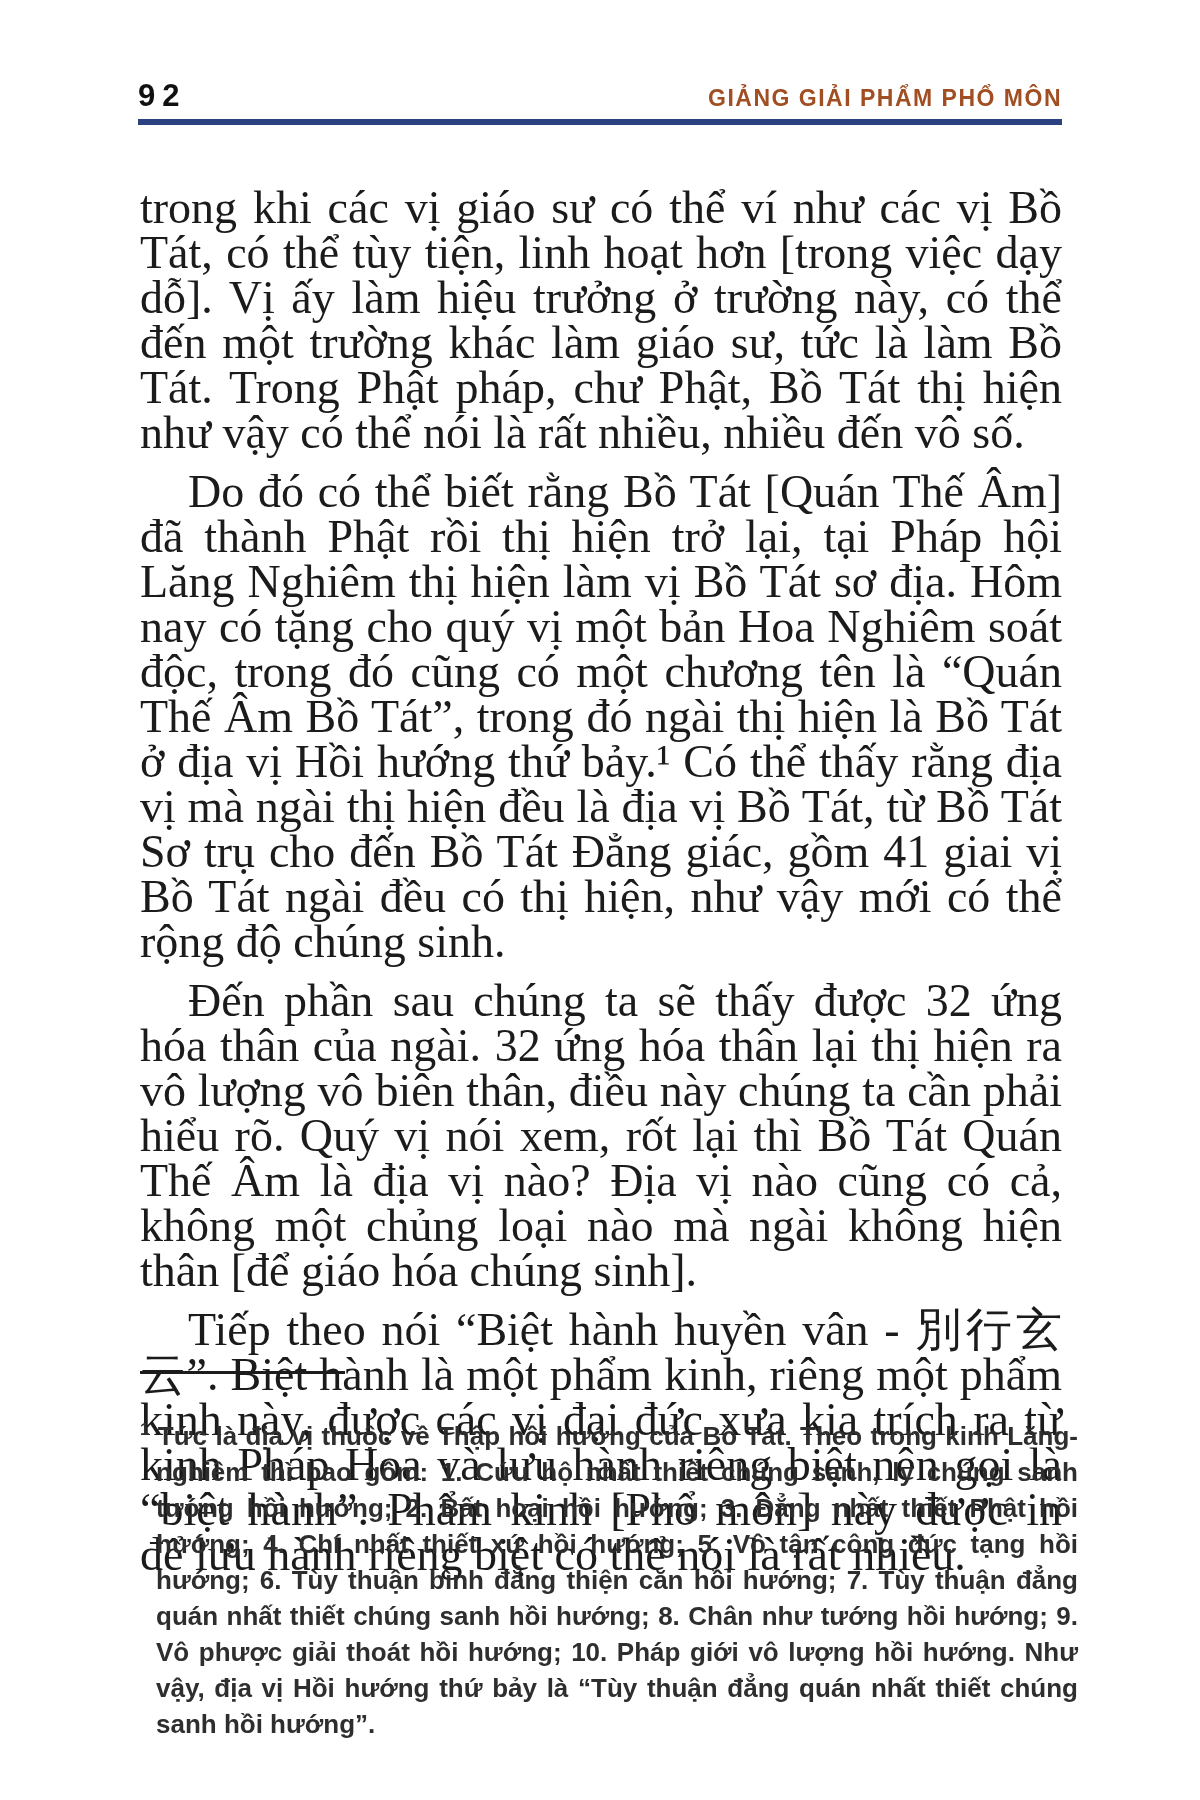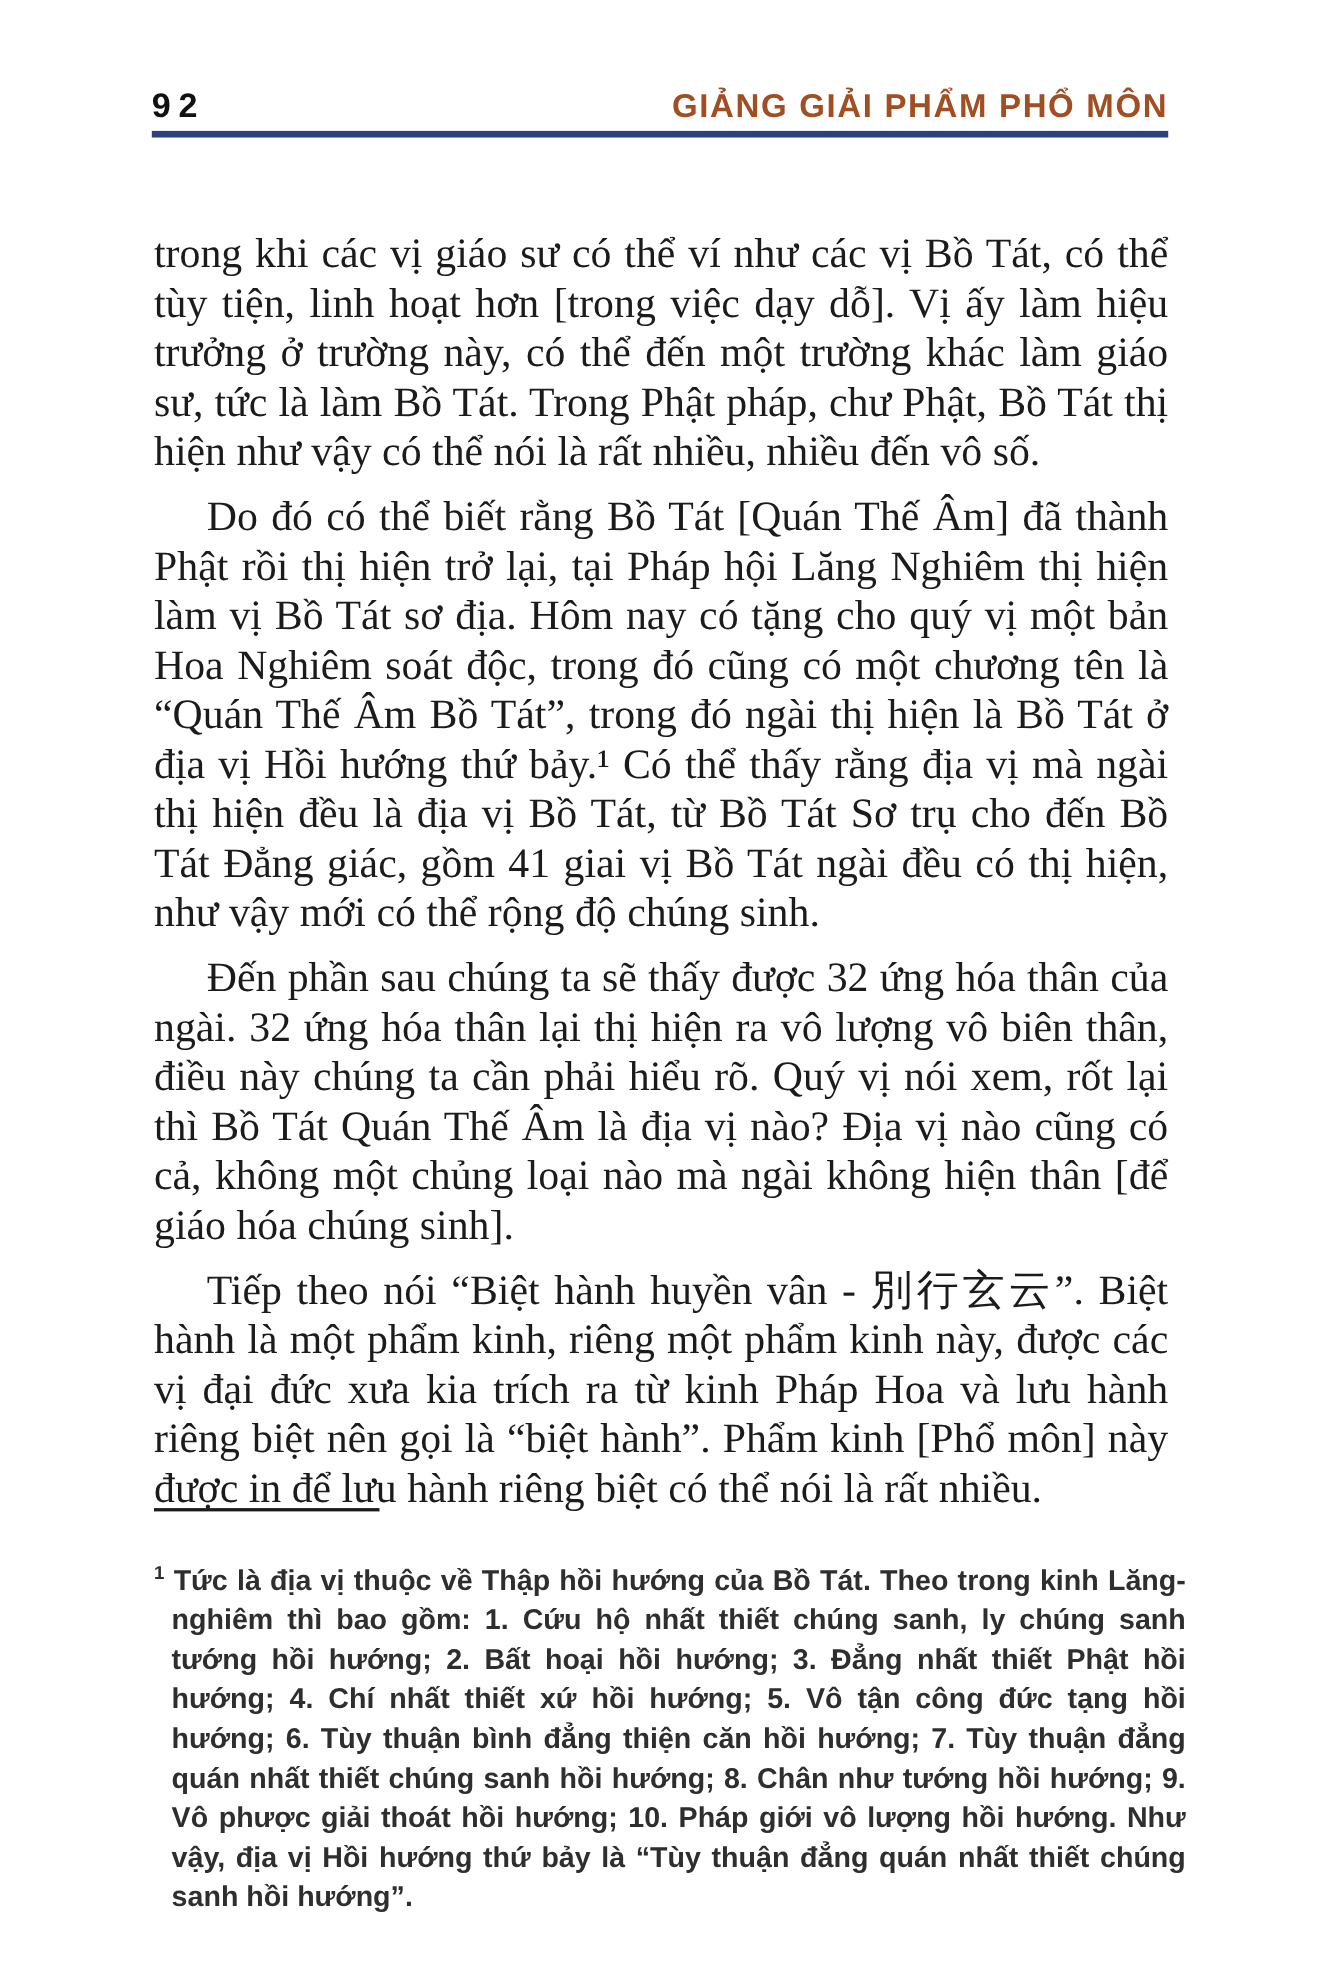--- a/index.html
+++ b/index.html
@@ -24,39 +24,38 @@
   .page-number{
     font-family:"Liberation Sans", sans-serif;
     font-weight:bold;
     font-size:31px;
     letter-spacing:7px;
     color:#111111;
   }
   .header-title{
     font-family:"Liberation Sans", sans-serif;
     font-weight:bold;
-    font-size:30px;
+    font-size:23px;
     letter-spacing:1.5px;
     color:var(--title-color);
   }
   .header-rule{
     position:absolute;
     left:138px;top:119px;
     width:924px;height:6px;
     background:var(--rule-color);
   }
   .body-text{
     position:absolute;
     left:140px;top:185px;
     width:922px;
-    font-size:38px;
+    font-size:46px;
     line-height:45px;
     color:var(--body-color);
     text-align:justify;
-    margin-top:24px;
   }
   .body-text p.para{margin:0 0 14px 0;}
   .body-text p.para.indent{text-indent:48px;font-family:Liberation Serif, serif;}
   .footnote-sep{
     position:absolute;
     left:140px;top:1371px;
     width:205px;height:3px;
     background:#1c1c1c;
   }
   .footnote{

